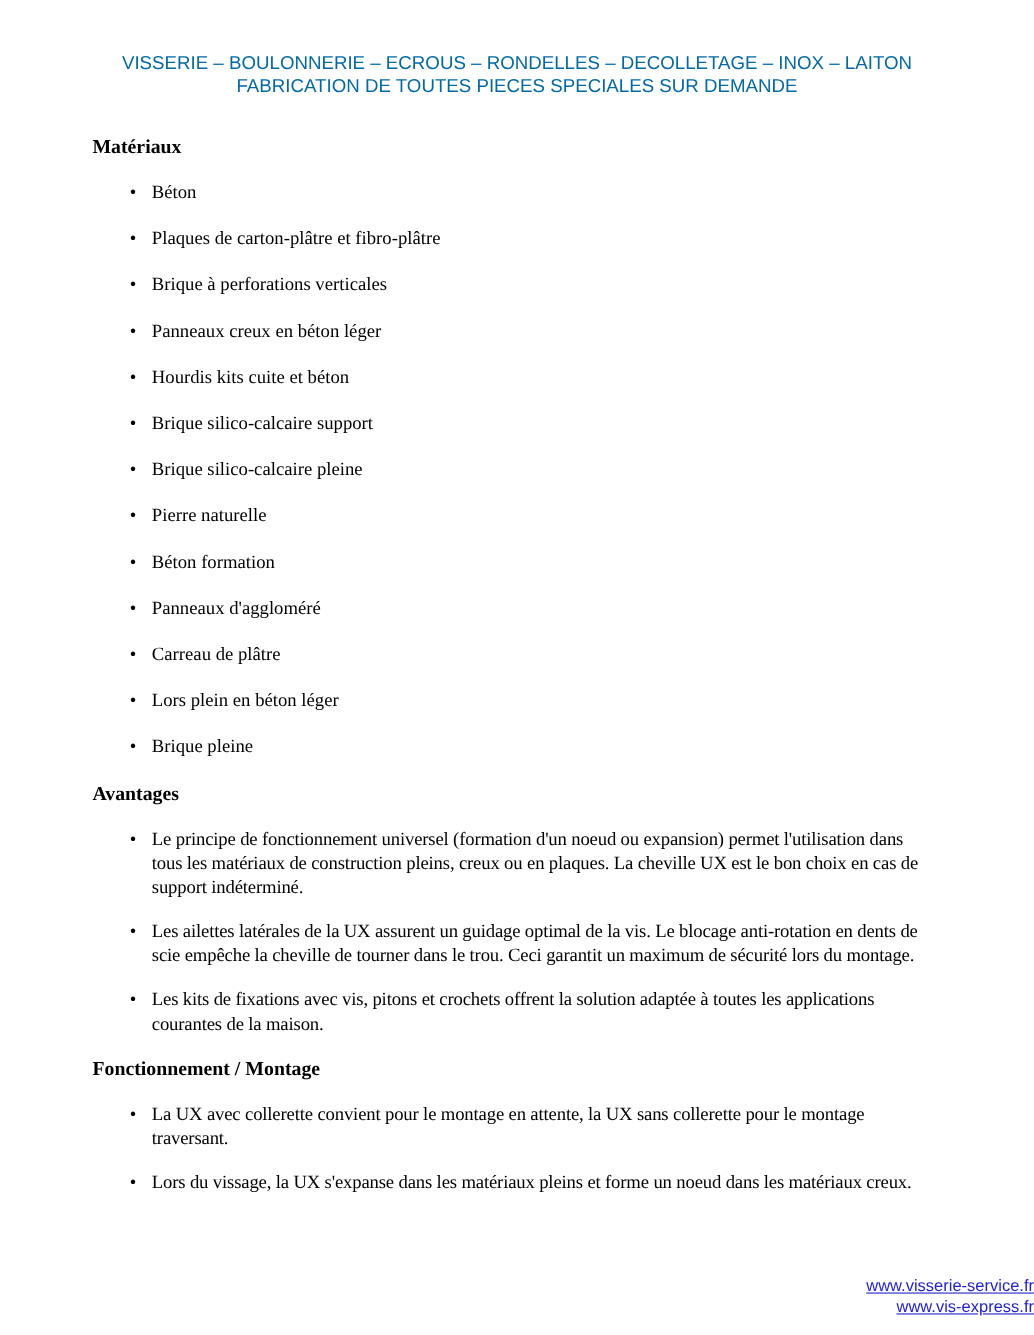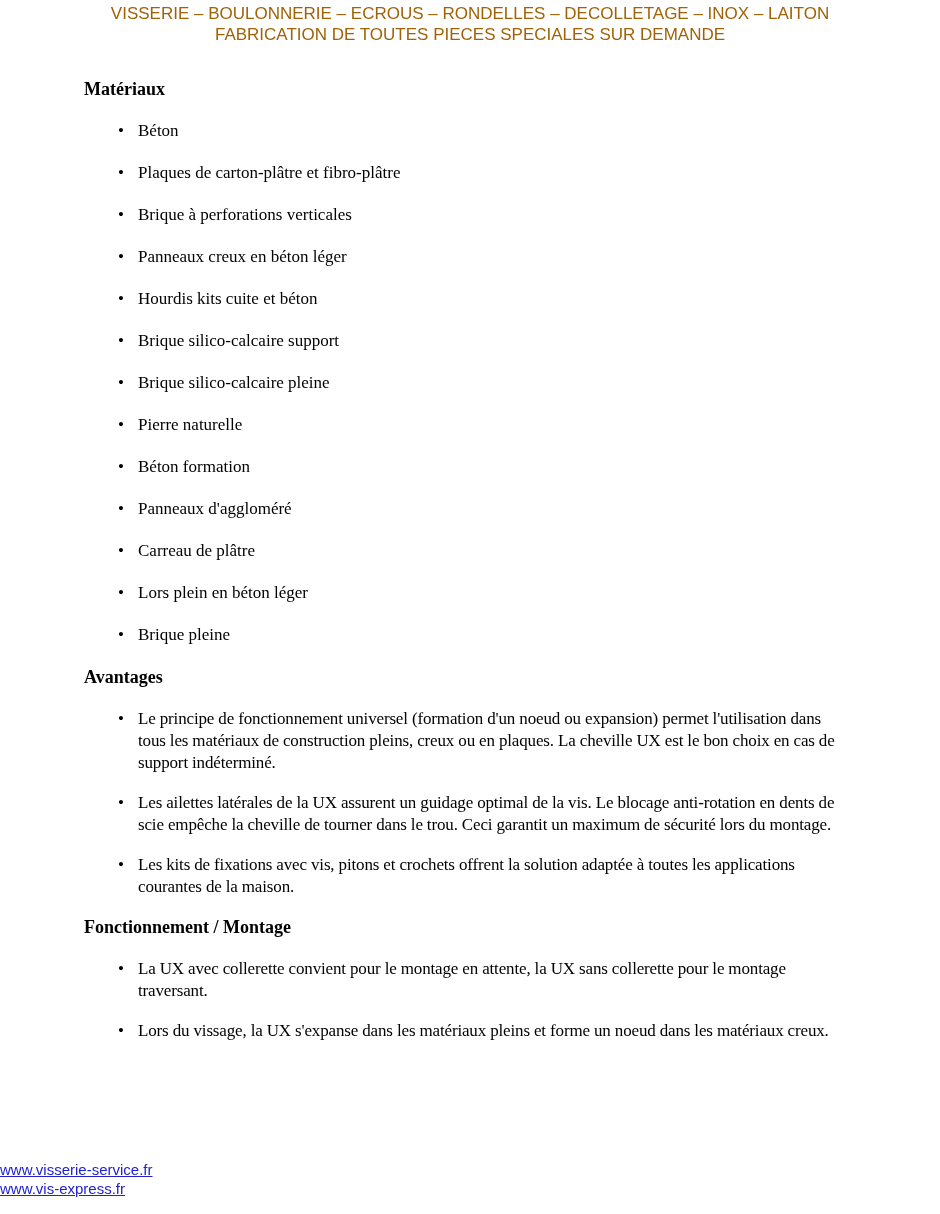--- a/index.html
+++ b/index.html
@@ -12,21 +12,22 @@
     overflow: hidden;
     font-family: "Liberation Serif", serif;
   }
   .doc-header {
     padding-top: 3px;
     text-align: center;
     font-family: "Liberation Sans", sans-serif;
     font-size: 17px;
     line-height: 21px;
     font-weight: normal;
-    color: #a16207;
+    color: #0369a1;
+    margin-top: 44px;
   }
   main {
     padding: 0 96px 0 84px;
   }
   h2 {
     font-family: "Liberation Serif", serif;
     font-size: 18px;
     line-height: 22px;
     font-weight: bold;
     margin: 0;
@@ -53,21 +54,21 @@
     left: 34px;
     top: 0;
     font-size: 17px;
     letter-spacing: 0;
   }
   footer.doc-footer {
     position: absolute;
     left: 0;
     right: 0;
     bottom: 16px;
-    text-align: left;
+    text-align: right;
     font-family: "Liberation Sans", sans-serif;
     font-size: 15px;
     line-height: 19px;
   }
   footer.doc-footer a {
     color: var(--link-color, #2222cc);
     text-decoration: underline;
     cursor: pointer;
     display: block;
   }

